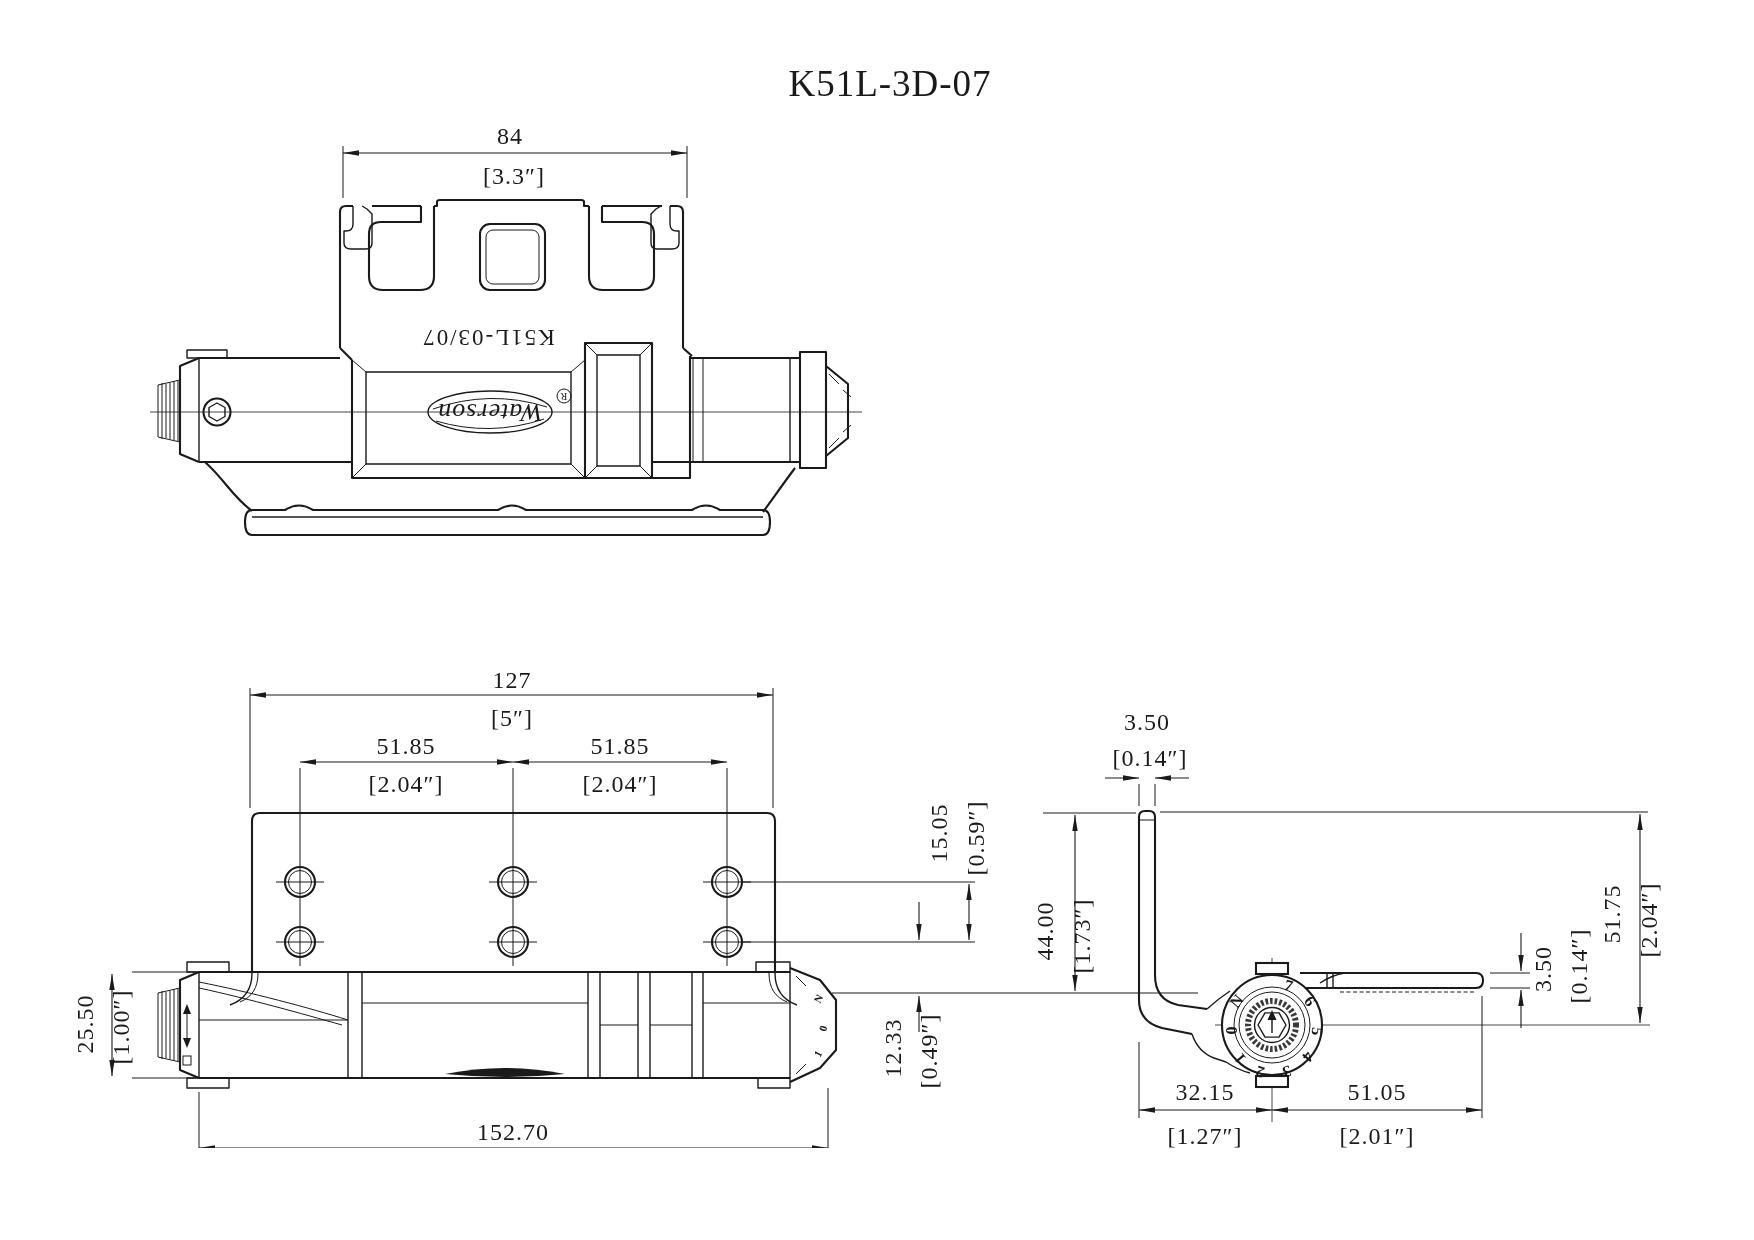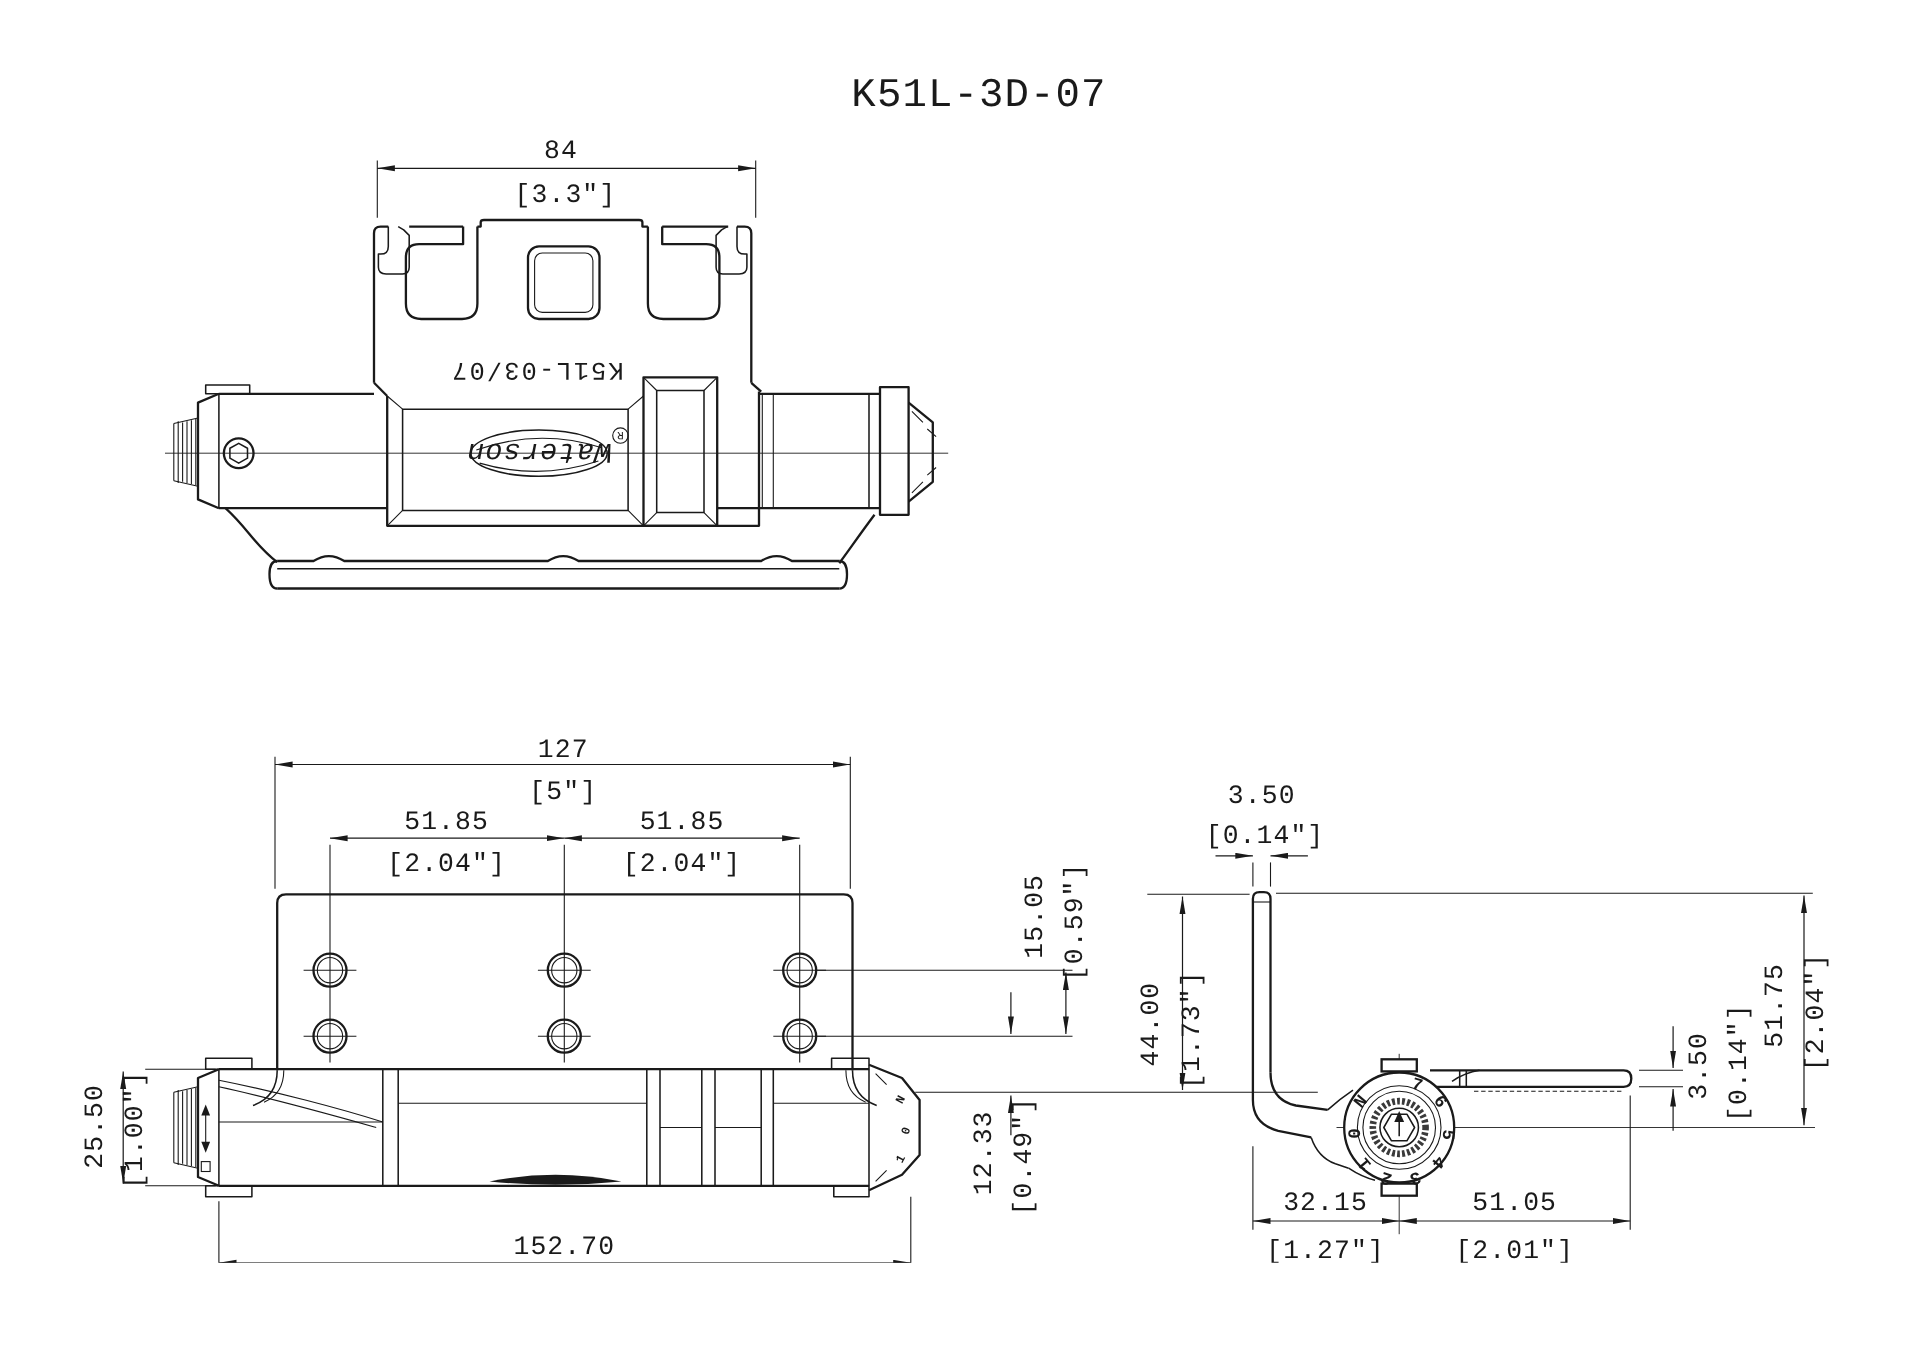--- a/index.html
+++ b/index.html
@@ -1,16 +1,16 @@
 <!DOCTYPE html>
 <html><head>
 <meta charset="utf-8">
 <style>
   html,body{margin:0;padding:0;background:#ffffff;}
-  .stage{width:1754px;height:1148px;background:#fff;position:relative;font-family:Liberation Mono, monospace;}
+  .stage{width:1754px;height:1148px;background:#fff;position:relative;font-family:Liberation Serif, serif;}
   svg{display:block}
   
   .ol{fill:none;stroke:#1a1a1a;stroke-width:2.1;stroke-linejoin:round;}
   .ol2{fill:none;stroke:#1a1a1a;stroke-width:1.4;stroke-linejoin:round;}
   .thin{fill:none;stroke:#1a1a1a;stroke-width:1;}
   .cl{fill:none;stroke:#333;stroke-width:0.9;}
   .dim{fill:none;stroke:#1a1a1a;stroke-width:1.1;marker-start:url(#arr);marker-end:url(#arr);}
   .dimE{fill:none;stroke:#1a1a1a;stroke-width:1.1;marker-end:url(#arr);}
   .ext{fill:none;stroke:#1a1a1a;stroke-width:1;}
   .hatch{fill:none;stroke:#1a1a1a;stroke-width:1;stroke-dasharray:4 2.5;}

